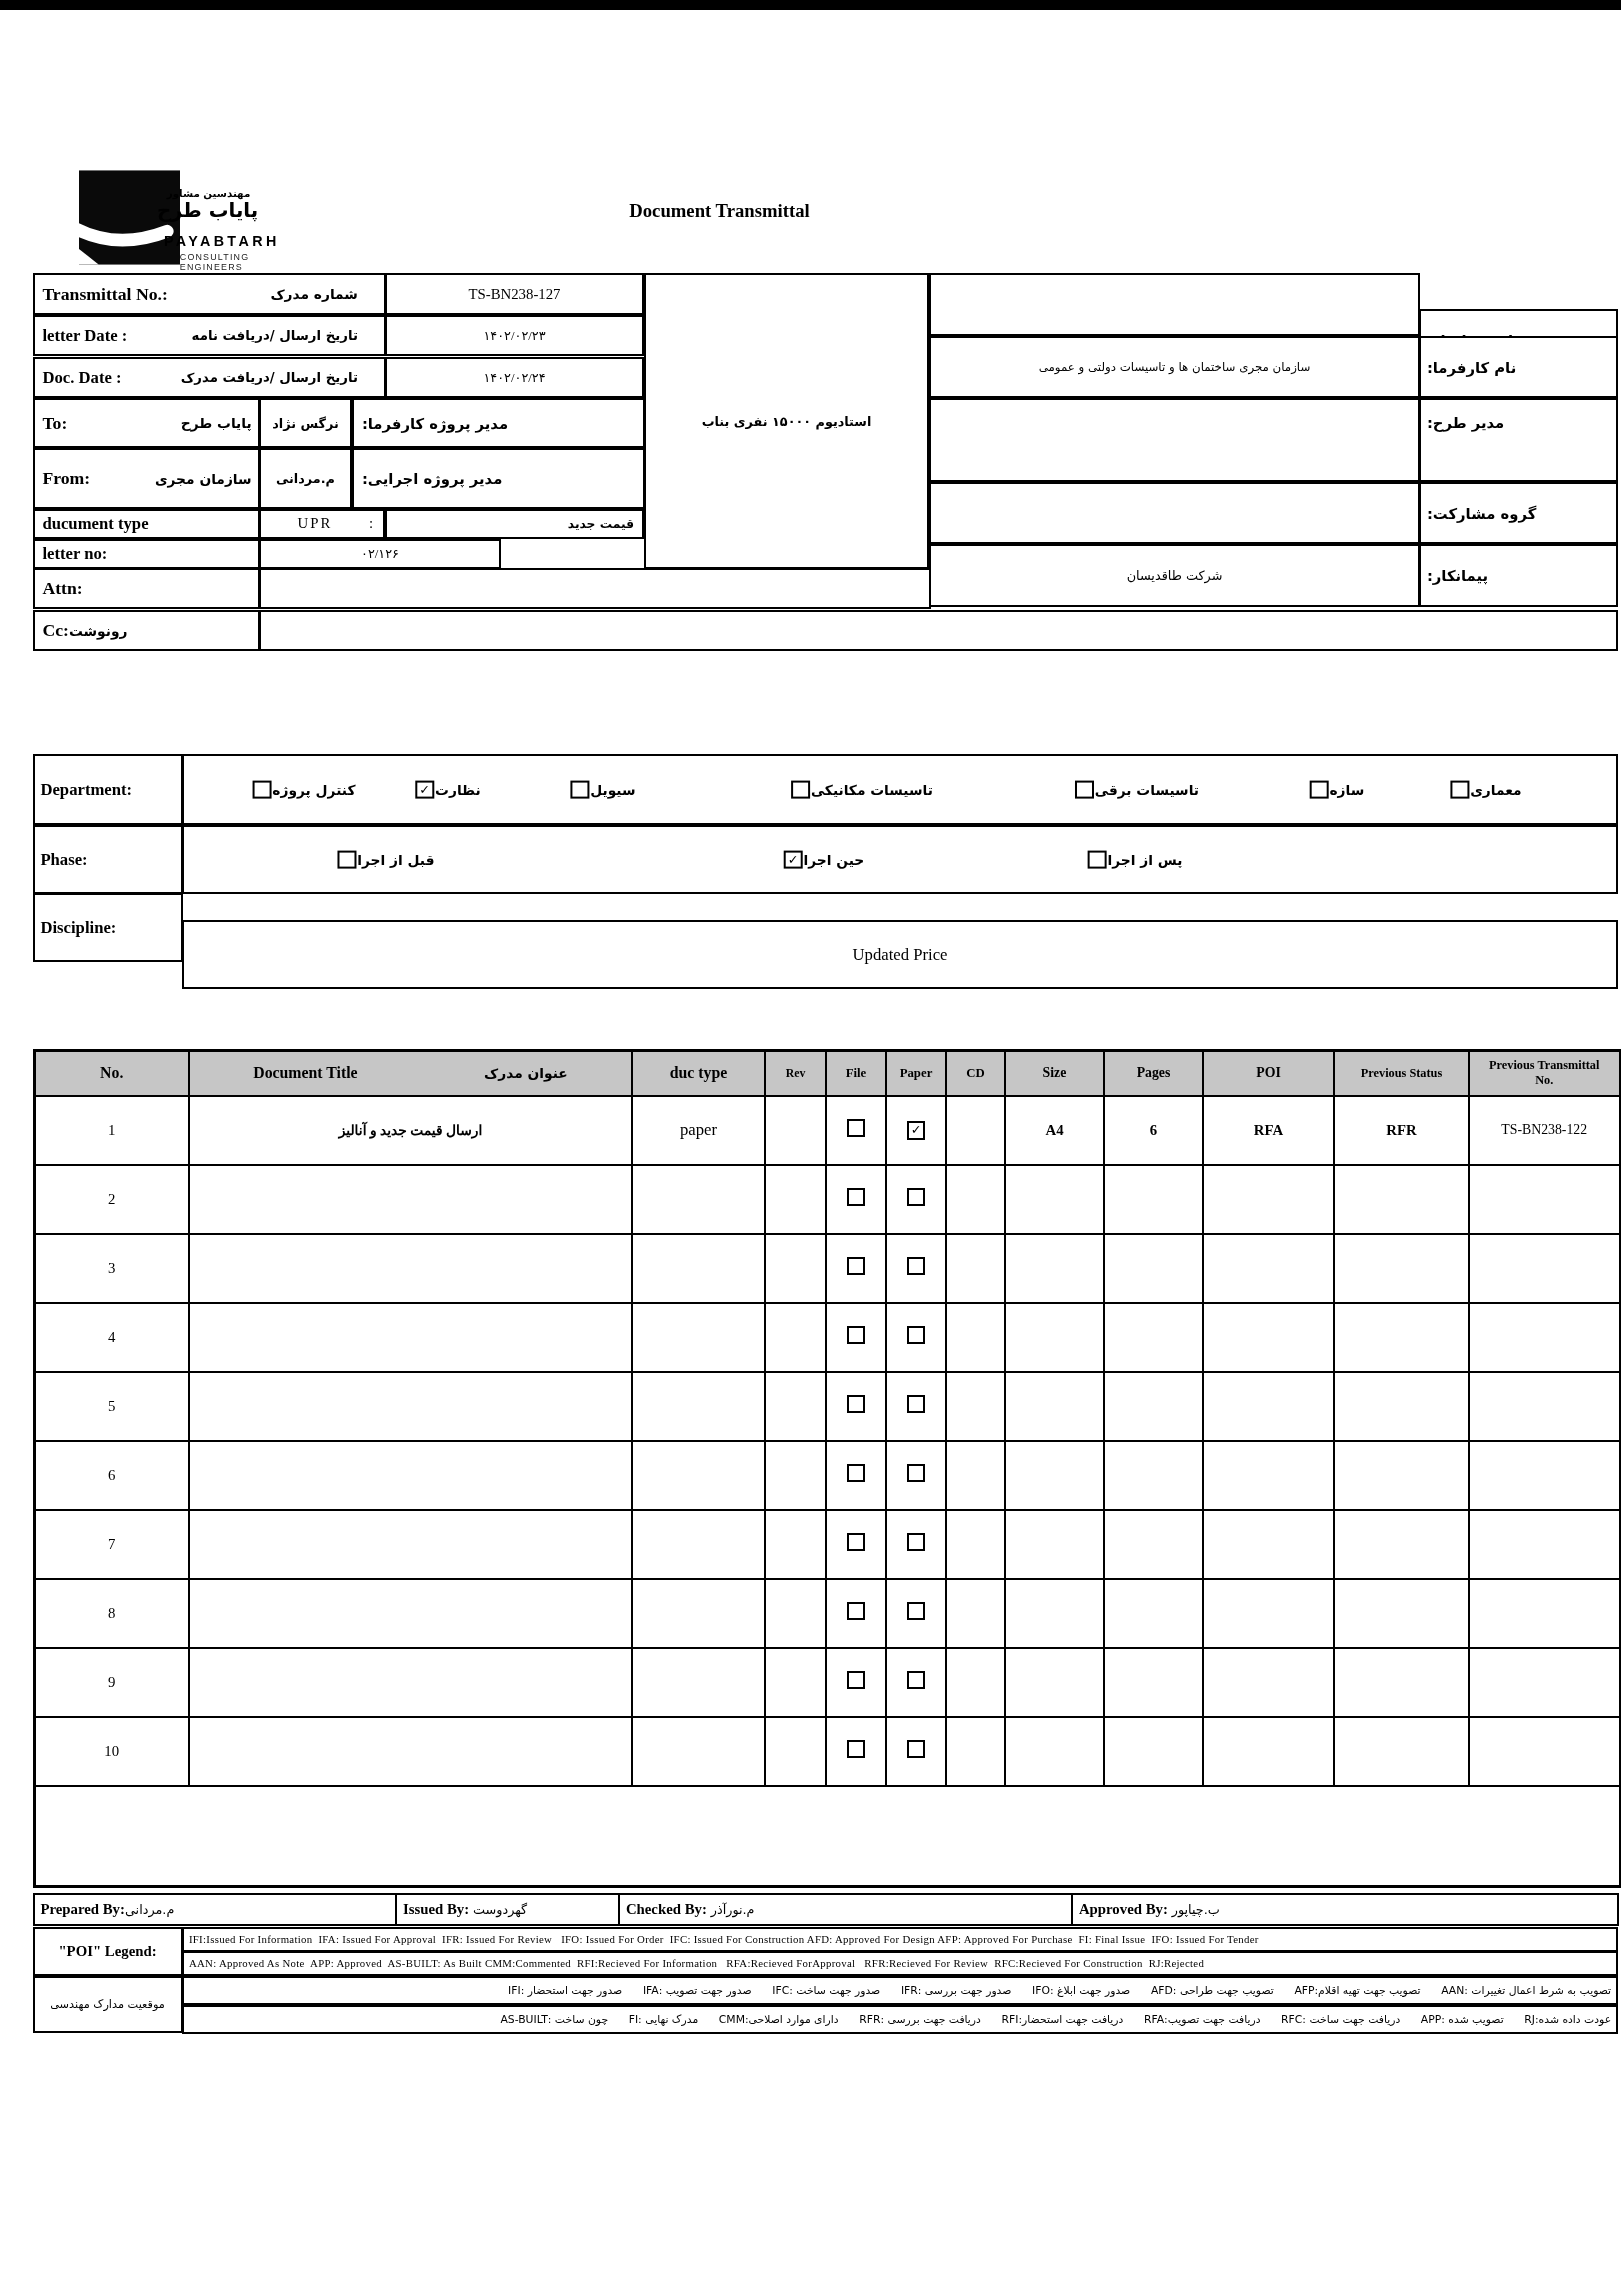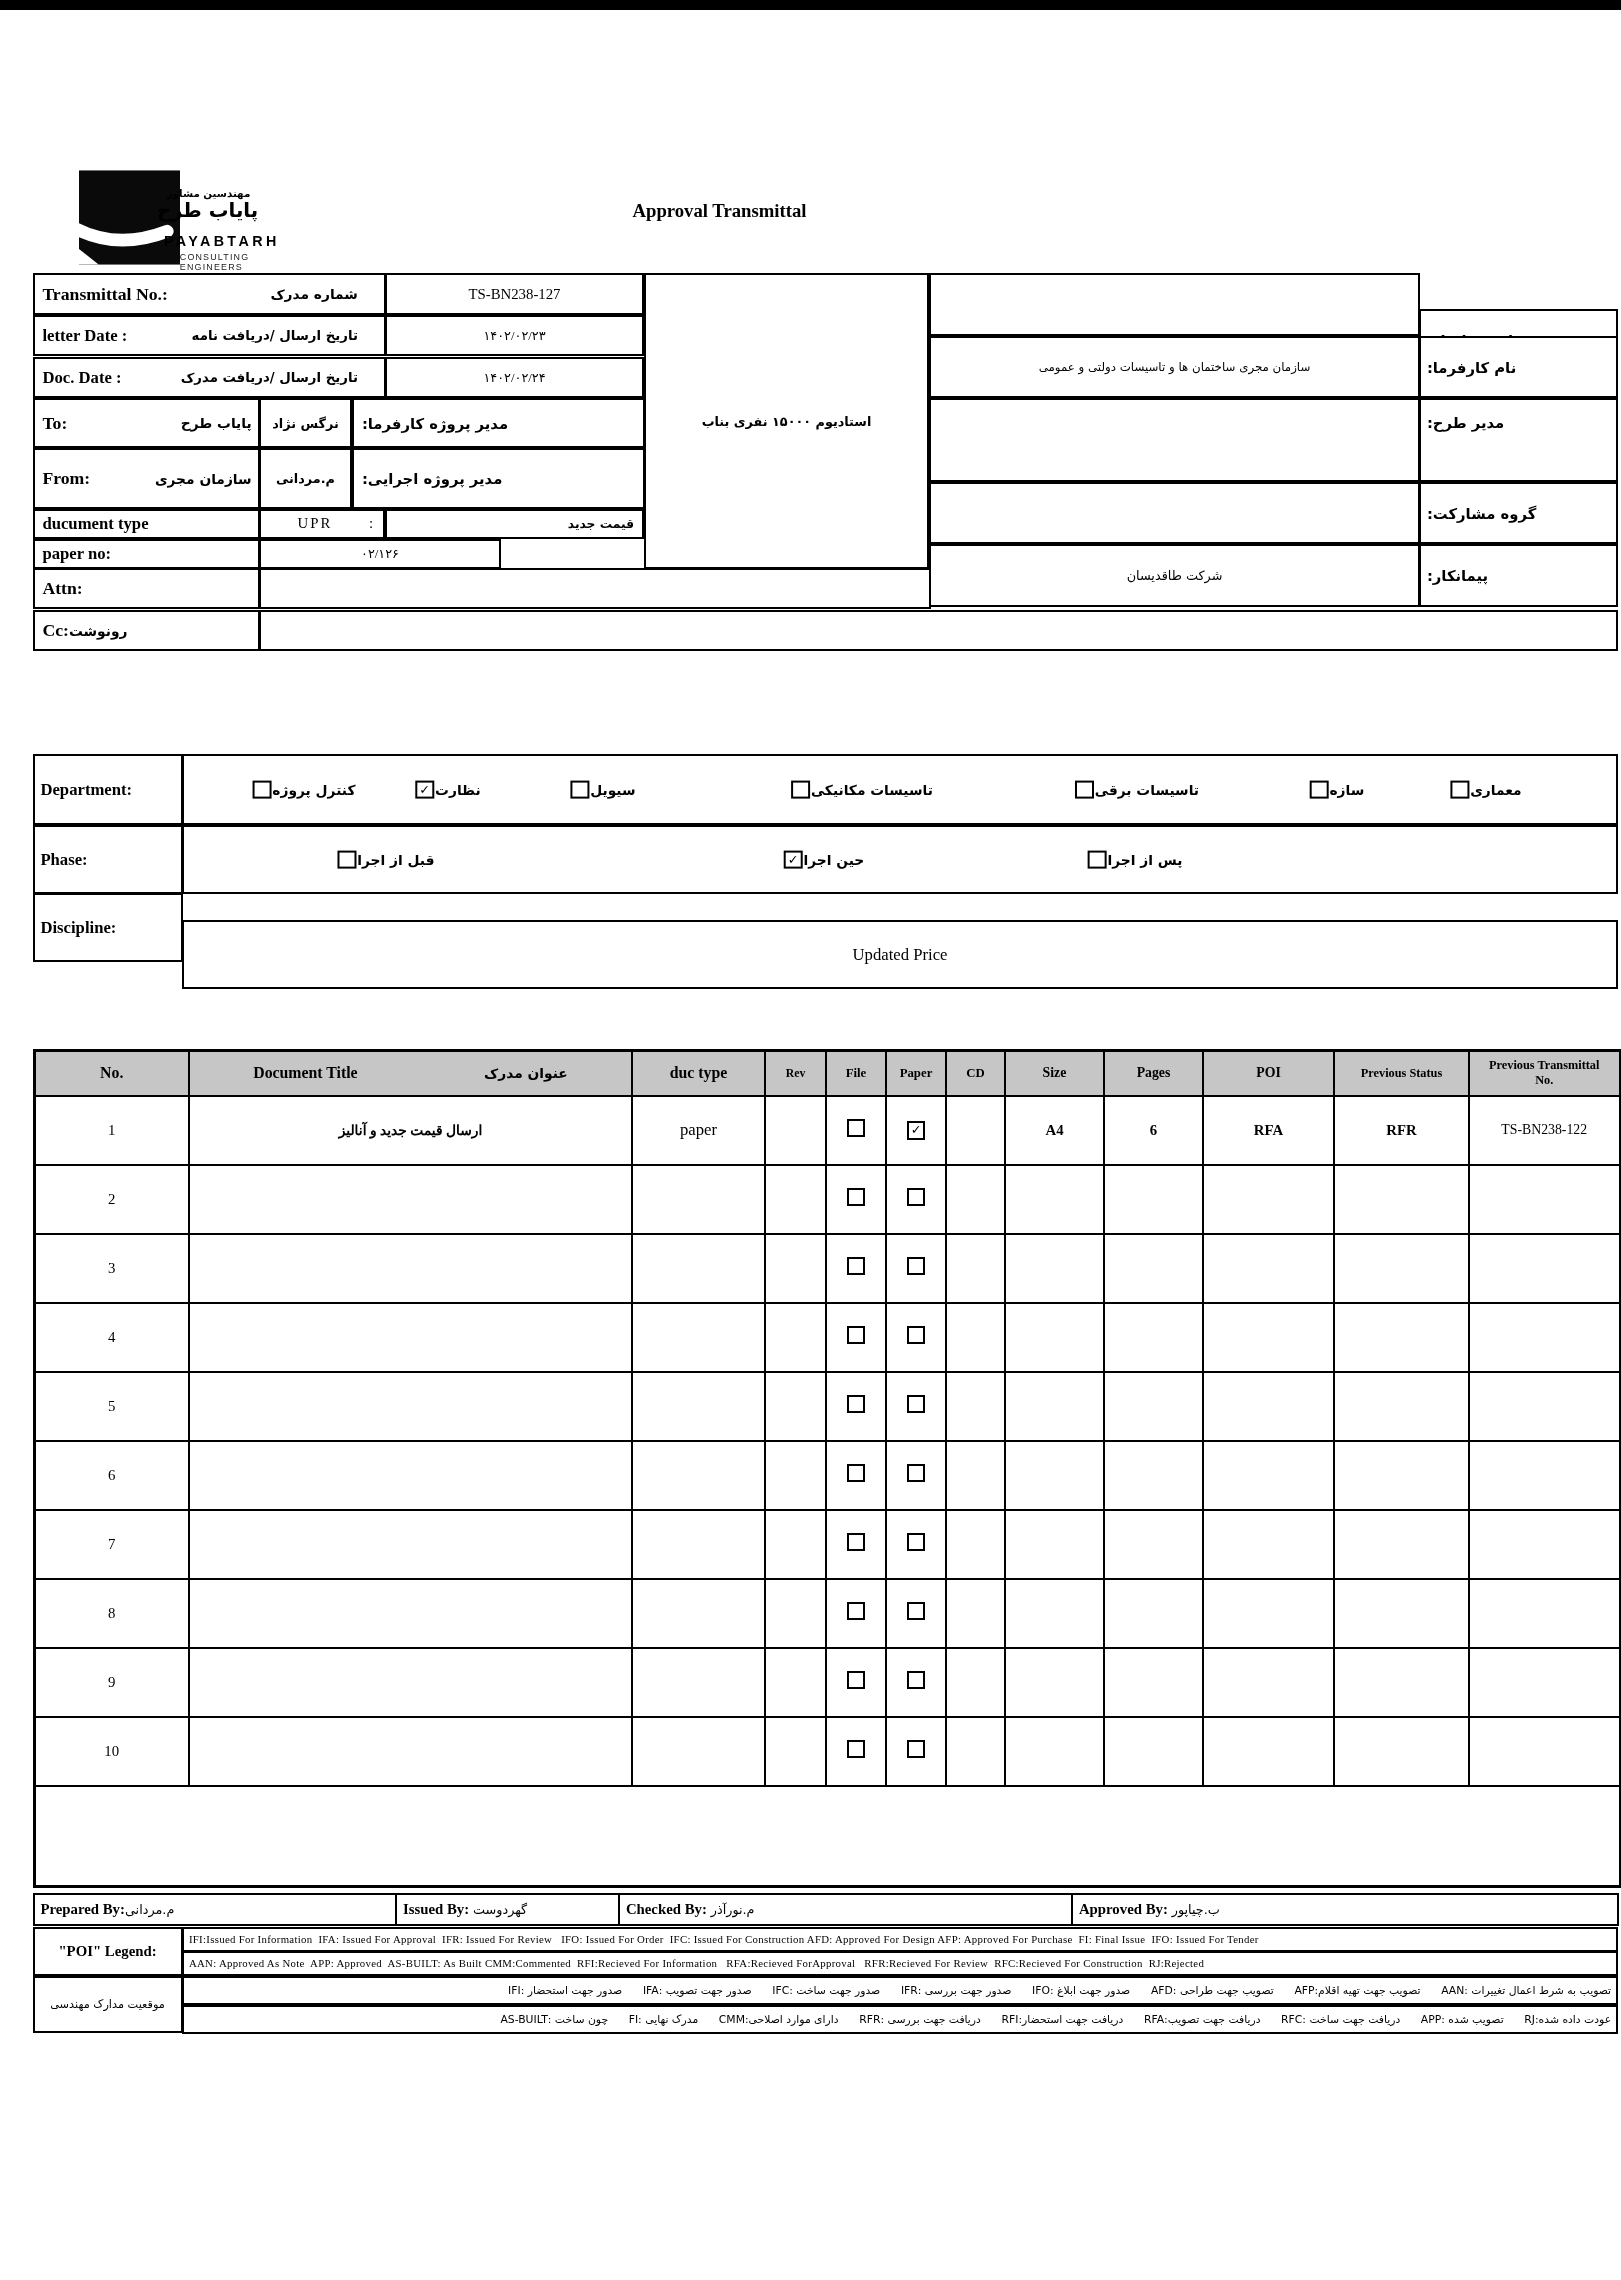--- a/index.html
+++ b/index.html
@@ -40,21 +40,21 @@
   </svg>
 </div>
 <div class="abs rtl" style="left:156px;top:187px;width:103px;text-align:center;">
   <div class="fa" style="font-size:10.3px;font-weight:bold;padding-left:2px;">مهندسین مشاور</div>
   <div class="fa" style="font-size:19.7px;font-weight:bold;line-height:23.6px;">پایاب طرح</div>
 </div>
 <div class="abs" style="left:164px;top:233px;width:138px;">
   <div style="font-family:'Liberation Sans',sans-serif;font-weight:bold;font-size:14.3px;letter-spacing:3.4px;">PAYABTARH</div>
   <div style="font-family:'Liberation Sans',sans-serif;font-size:8.9px;letter-spacing:1.2px;margin-left:15.8px;margin-top:3px;color:#222;">CONSULTING ENGINEERS</div>
 </div>
-<div class="abs bold" style="left:552px;top:200px;width:335px;text-align:center;font-size:18.7px;">Approval Transmittal</div>
+<div class="abs bold" style="left:552px;top:200px;width:335px;text-align:center;font-size:18.7px;">Document Transmittal</div>
 
 <div class="c between" style="left:32.5px;top:273px;width:353px;height:42px;padding:0 25.6px 0 7.9px;">
   <span class="bold" style="font-size:17.7px;">Transmittal No.:</span>
   <span class="fa rtl bold" style="font-size:13.8px;">شماره مدرک</span>
 </div>
 <div class="c center" style="left:385px;top:273px;width:259px;height:42px;font-size:14.8px;">TS-BN238-127</div>
 
 <div class="c between" style="left:32.5px;top:315px;width:353px;height:41px;padding:0 25.6px 0 7.9px;gap:25px;">
   <span class="bold" style="font-size:16.7px;">letter Date :</span>
   <span class="fa rtl bold" style="font-size:13.3px;">تاریخ ارسال /دریافت نامه</span>
@@ -81,21 +81,21 @@
 <div class="c center fa rtl bold" style="left:259px;top:448px;width:93px;height:61px;font-size:12.8px;">م.مردانی</div>
 <div class="c fa rtl bold" style="left:352px;top:448px;width:293px;height:61px;font-size:14.8px;justify-content:flex-end;padding-left:7.9px;">مدیر پروژه اجرایی:</div>
 
 <div class="c" style="left:32.5px;top:509px;width:227px;height:29.6px;font-weight:bold;font-size:16.7px;padding-left:7.9px;">ducument type</div>
 <div class="c" style="left:259px;top:509px;width:126px;height:29.6px;">
   <span style="flex:1;text-align:center;font-size:14.8px;letter-spacing:2px;">UPR</span>
   <span style="padding-right:9.9px;font-size:14.8px;">:</span>
 </div>
 <div class="c fa rtl" style="left:385px;top:509px;width:259px;height:29.6px;font-size:12.3px;font-weight:bold;padding-right:7.9px;">قیمت جدید</div>
 
-<div class="c" style="left:32.5px;top:539px;width:227px;height:29.6px;font-weight:bold;font-size:16.7px;padding-left:7.9px;">paper no:</div>
+<div class="c" style="left:32.5px;top:539px;width:227px;height:29.6px;font-weight:bold;font-size:16.7px;padding-left:7.9px;">letter no:</div>
 <div class="c center rtl" style="left:259px;top:539px;width:242px;height:29.6px;font-size:12.8px;">۰۲/۱۲۶</div>
 
 <div class="c" style="left:32.5px;top:568px;width:227px;height:41px;font-weight:bold;font-size:17.7px;padding-left:7.9px;">Attn:</div>
 <div class="c" style="left:259px;top:568px;width:672px;height:41px;"></div>
 
 <div class="c" style="left:32.5px;top:610px;width:227px;height:41px;padding-left:7.9px;">
   <span class="bold" style="font-size:17.7px;">Cc:</span>
   <span class="fa rtl bold" style="font-size:13.8px;">رونوشت</span>
 </div>
 <div class="c" style="left:259px;top:610px;width:1359px;height:41px;"></div>

